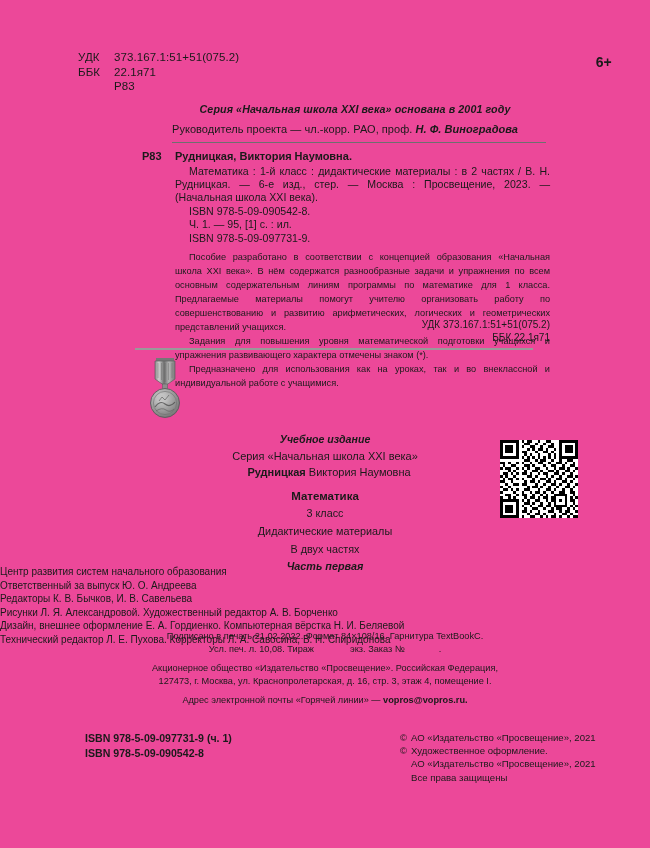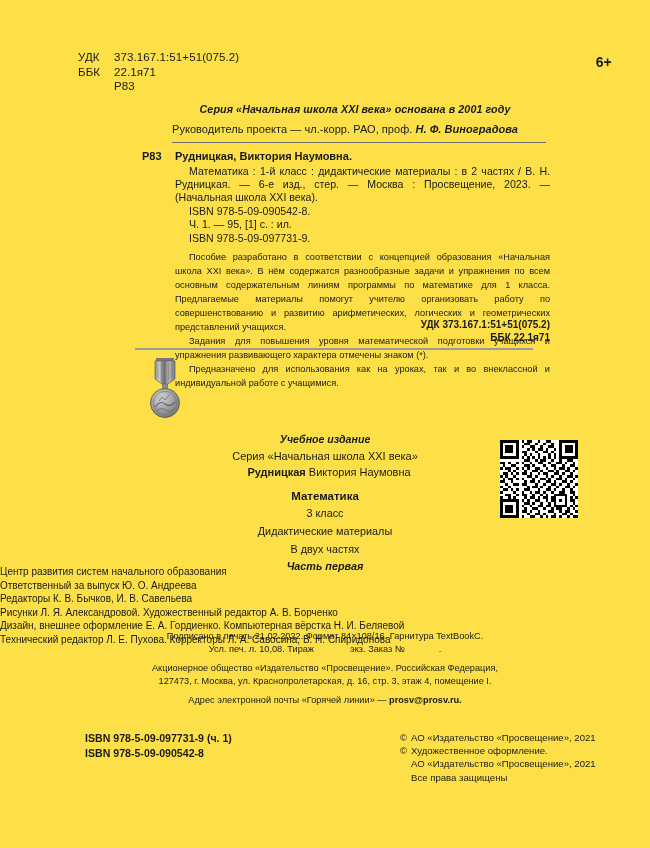--- a/index.html
+++ b/index.html
@@ -12,21 +12,21 @@
     width: 650px;
     height: 848px;
     position: relative;
     font-family: "Liberation Sans", "DejaVu Sans", sans-serif;
     color: #1a1a1a;
     overflow: hidden;
   }
   .page {
     position: absolute;
     inset: 0;
-    background: #fde047;
+    background: #ec4899;
   }
 
   
   .udk-block {
     position: absolute;
     left: 78px;
     top: 50px;
     font-size: 11.5px;
     line-height: 14.5px;
     letter-spacing: 0.1px;
@@ -113,21 +113,21 @@
   }
   .annot p { margin: 0; text-indent: 14px; }
 
   .udk-right {
     position: absolute;
     left: 175px;
     width: 375px;
     top: 318px;
     text-align: right;
     font-size: 10px;
-    font-weight: bold;
+    font-weight: normal;
     line-height: 13px;
   }
 
   
   .medal-block {
     position: absolute;
     left: 148px;
     top: 357px;
     display: flex;
     align-items: flex-start;
@@ -561,21 +561,21 @@
   </div>
 
   <div class="printinfo">
     <div>Подписано в печать 21.02.2022. Формат 84×108/16. Гарнитура TextBookC.</div>
     <div>
       <span>Усл. печ. л. 10,08. Тираж</span><span class="gap-a"></span><span>экз. Заказ №</span><span class="gap-b"></span><span>.</span>
     </div>
     <div class="spaced">Акционерное общество «Издательство «Просвещение». Российская Федерация,</div>
     <div>127473, г. Москва, ул. Краснопролетарская, д. 16, стр. 3, этаж 4, помещение I.</div>
     <div class="spaced">
-      <span>Адрес электронной почты «Горячей линии» — </span><b>prosv@prosv.ru.</b>
+      <span>Адрес электронной почты «Горячей линии» — </span><b>vopros@vopros.ru.</b>
     </div>
   </div>
 
   <div class="isbn-bottom">
     <div>ISBN 978-5-09-097731-9 (ч. 1)</div>
     <div>ISBN 978-5-09-090542-8</div>
   </div>
 
   <div class="copyright">
     <div class="crow">

